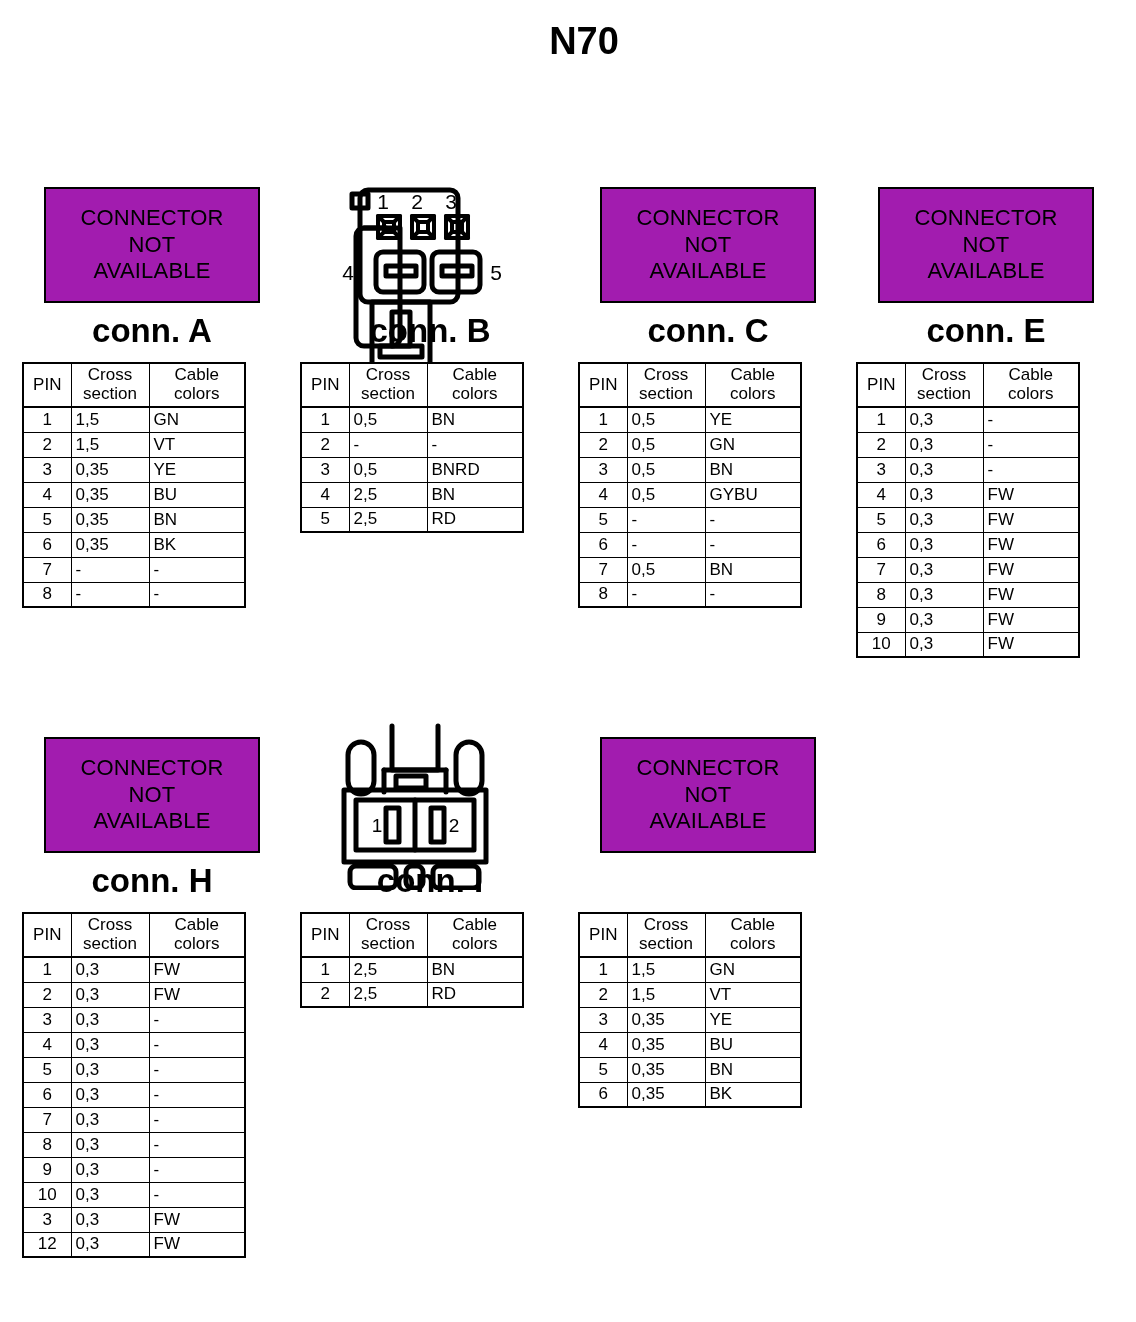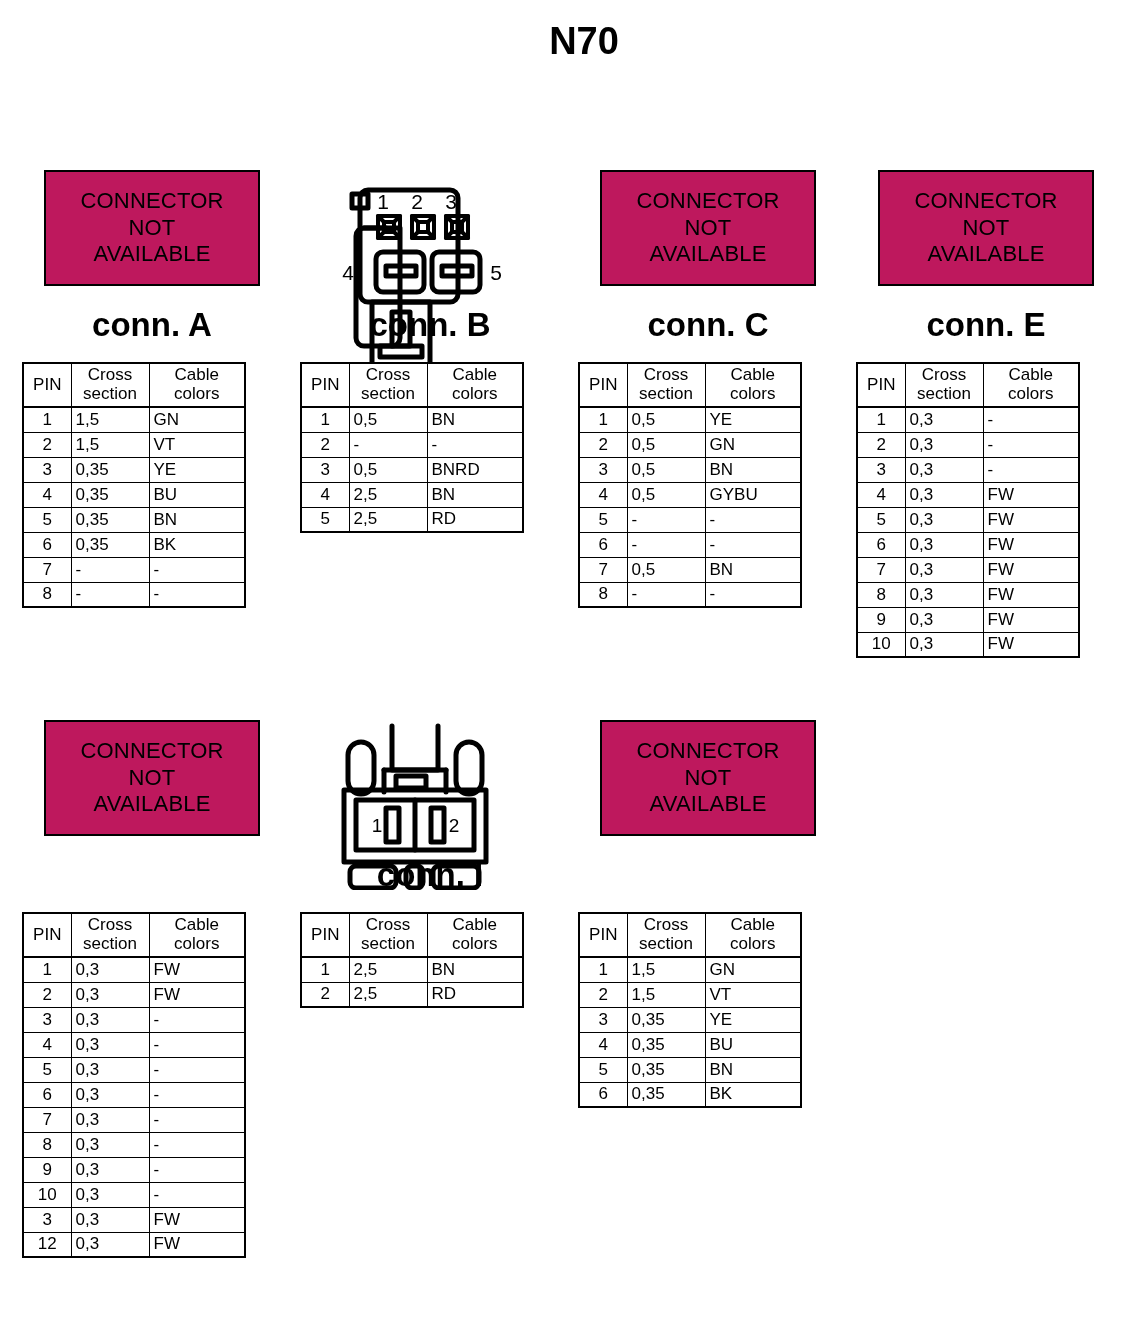--- a/index.html
+++ b/index.html
@@ -36,43 +36,43 @@
   .row-bottom { top: 650px; }
 
   
   .na-slot {
     position: relative;
     height: 210px;
   }
   .na-box {
     position: absolute;
     left: 22px;
-    top: 70px;
+    top: 87px;
     width: 216px;
     height: 116px;
     border: 2px solid #000;
-    background: #be185d;
+    background: #a21caf;
     display: flex;
     flex-direction: column;
     align-items: center;
     justify-content: center;
     line-height: 1.22;
   }
   .na-box span {
     display: block;
     font-size: 22px;
     font-weight: normal;
     text-align: center;
     letter-spacing: 0.2px;
   }
 
   
   .conn-label {
     position: absolute;
-    top: 206px;
+    top: 212px;
     left: 0;
     width: 260px;
     text-align: center;
     font-size: 33px;
     font-weight: bold;
   }
 
   
   .pin-table {
     position: absolute;
@@ -446,20 +446,21 @@
   </table>
     </div>
     <div class="col col-1 row-bottom">
       <div class="na-slot">
         <div class="na-box">
       <span>CONNECTOR</span>
       <span>NOT</span>
       <span>AVAILABLE</span>
     </div>
       </div>
+      <div class="conn-label">conn. H</div>
       <table class="pin-table">
     <thead>
       <tr>
         <th class="w-pin">
               <span class="hl">PIN</span>
             </th>
         <th class="w-sec">
               <span class="hl">Cross</span>
               <span class="hl">section</span>
             </th>

